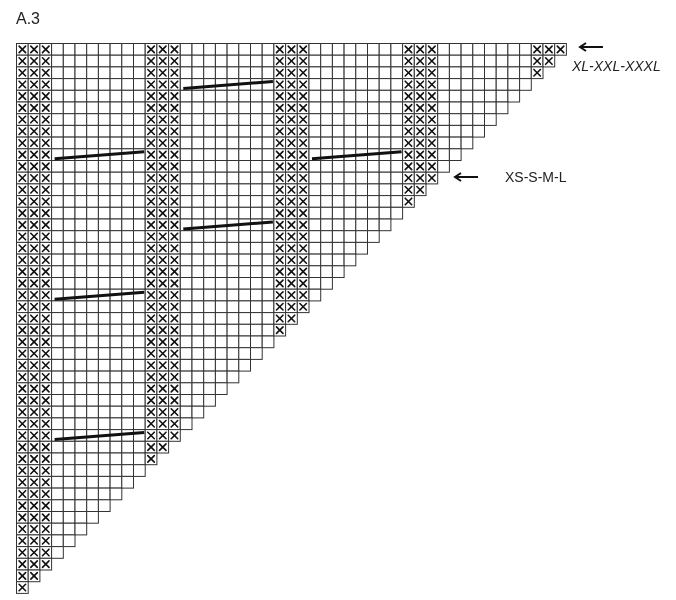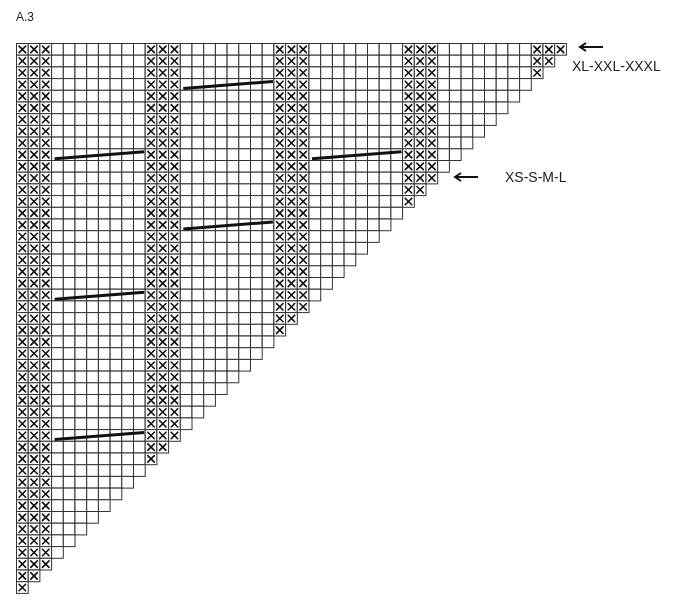--- a/index.html
+++ b/index.html
@@ -1,17 +1,17 @@
 <!DOCTYPE html>
 <html><head>
 <meta charset="utf-8">
 <style>
   html,body{margin:0;padding:0;background:#fff;}
   body{width:676px;height:600px;position:relative;overflow:hidden;font-family:"Liberation Sans",sans-serif;}
-  #title{position:absolute;left:16px;top:10px;font-size:12px;color:#222;}
+  #title{position:absolute;left:16px;top:10px;font-size:16px;color:#222;}
   #chart{position:absolute;left:0;top:0;}
   .lbl{position:absolute;font-size:14px;color:#222;white-space:nowrap;}
 </style>
 </head>
 <body>
 
 <div id="title">A.3</div>
 <svg id="chart" width="676" height="600">
     <rect x="16.50" y="43.50" width="11.7" height="11.7" fill="#fff" stroke="#333333" stroke-width="1"></rect>
     <g stroke="#111111" stroke-width="1.6" stroke-linecap="round">
@@ -2590,15 +2590,15 @@
     <g stroke="#111" stroke-width="2" fill="none">
       <line x1="580" y1="47" x2="603" y2="47"></line>
       <polyline points="586,43 580,47 586,51"></polyline>
     </g>
     <g stroke="#111" stroke-width="2" fill="none">
       <line x1="455" y1="177" x2="478" y2="177"></line>
       <polyline points="461,173 455,177 461,181"></polyline>
     </g>
   </svg>
 <div id="markers">
-    <div class="lbl" style="left: 572px; top: 58px;">XL-XXL-XXXL</div>
+    <div class="lbl" style="left: 572px; top: 58px; font-style: italic;">XL-XXL-XXXL</div>
     <div class="lbl" style="left: 505px; top: 169px;">XS-S-M-L</div>
   </div>
 
 </body></html>

